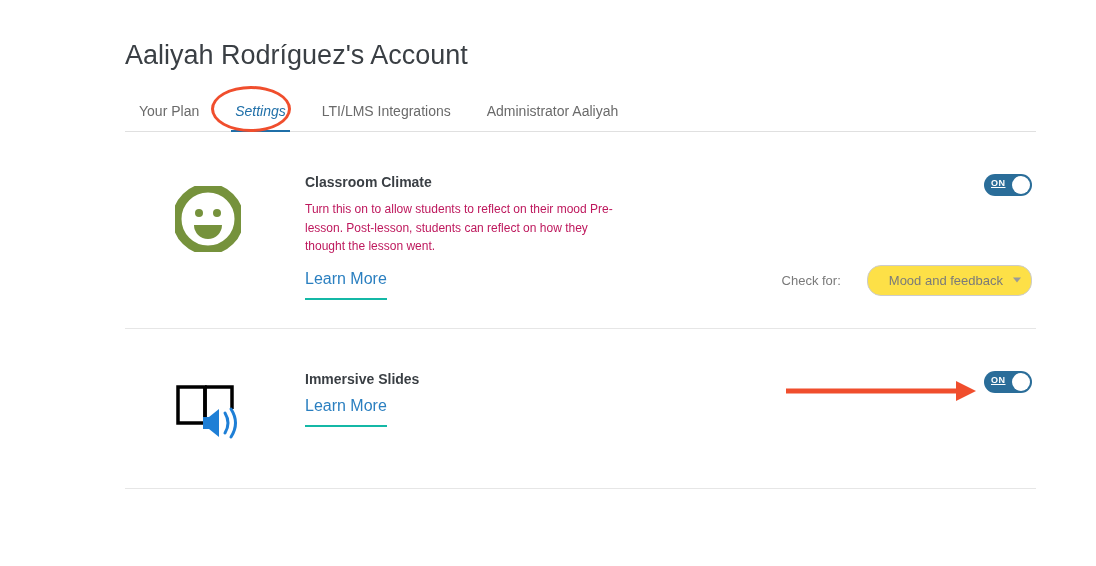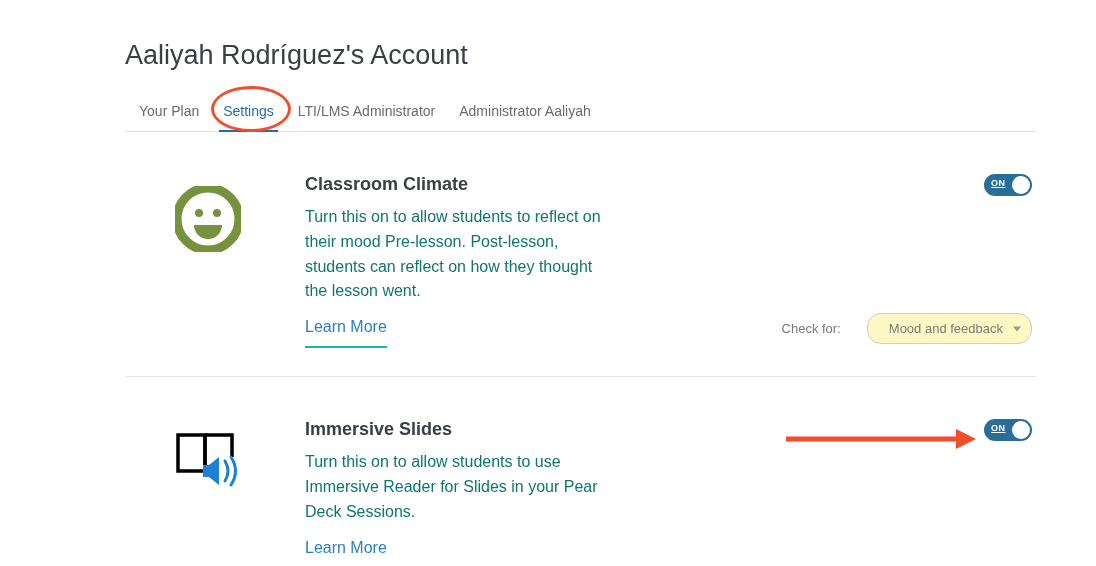--- a/index.html
+++ b/index.html
@@ -18,34 +18,35 @@
       padding: 40px 60px 0 125px;
     }
     .page-title {
       font-size: 27px;
       font-weight: 400;
       color: #3a3f44;
       margin-bottom: 22px;
     }
     .tabs {
       display: flex;
-      gap: 16px;
+      gap: 28px;
       border-bottom: 1px solid #e0e0e0;
       position: relative;
       padding-left: 10px;
     }
     .tab {
       padding: 10px 4px 12px 4px;
       font-size: 14px;
       color: #6a6a6a;
       cursor: pointer;
       position: relative;
     }
     .tab.active {
       color: #1f6fa8;
+      font-style: italic;
     }
     .tab.active::after {
       content: '';
       position: absolute;
       left: 0;
       right: 0;
       bottom: -1px;
       height: 2px;
       background: #1f6fa8;
     }
@@ -74,28 +75,28 @@
       width: 180px;
       display: flex;
       justify-content: flex-start;
       padding-left: 50px;
       padding-top: 12px;
     }
     .setting-body {
       width: 310px;
     }
     .setting-title {
-      font-size: 18px;
+      font-size: 14px;
       font-weight: 700;
       color: #3a3f44;
       margin-bottom: 10px;
     }
     .setting-desc {
-      font-size: 16px;
-      color: #0f766e;
+      font-size: 12px;
+      color: #be185d;
       line-height: 1.55;
       margin-bottom: 14px;
     }
     .learn-more {
       display: inline-block;
       color: #2a7fc0;
       font-size: 16px;
       padding-bottom: 10px;
       border-bottom: 2px solid #14b8a6;
       cursor: pointer;
@@ -144,21 +145,21 @@
     .check-for-label {
       font-size: 13px;
       color: #7a7a7a;
     }
     .dropdown {
       border: 1px solid #ccc;
       border-radius: 14px;
       padding: 7px 28px 7px 21px;
       font-size: 13px;
       color: #7a7a7a;
-      background: #fef9c3;
+      background: #fde047;
       cursor: pointer;
       position: relative;
     }
     .dropdown::after {
       content: '';
       position: absolute;
       right: 10px;
       top: 50%;
       transform: translateY(-50%);
       border-left: 4px solid transparent;
@@ -184,21 +185,21 @@
   </style>
 </head>
 <body>
 
 <div class="container">
   <h1 class="page-title">Aaliyah Rodríguez's Account</h1>
 
   <div class="tabs">
     <div class="tab">Your Plan</div>
     <div class="tab active">Settings</div>
-    <div class="tab">LTI/LMS Administrator</div>
+    <div class="tab">LTI/LMS Integrations</div>
     <div class="tab">Administrator Aaliyah</div>
     <div class="circle-annotation"></div>
   </div>
 
   <div class="settings-section">
 
     <div class="setting-row">
       <div class="setting-icon-col">
         <svg class="smiley-icon" viewBox="0 0 66 66">
           <circle cx="33" cy="33" r="31" fill="none" stroke="#76923c" stroke-width="9"></circle>
@@ -233,21 +234,20 @@
           <line x1="30" y1="4" x2="30" y2="40" stroke="#000" stroke-width="3.5"></line>
 
           <path d="M 28 34 L 34 34 L 44 26 L 44 54 L 34 46 L 28 46 Z" fill="#1e7fd6"></path>
 
           <path d="M 50 30 Q 56 40 50 50" fill="none" stroke="#1e7fd6" stroke-width="3" stroke-linecap="round"></path>
           <path d="M 56 26 Q 65 40 56 54" fill="none" stroke="#1e7fd6" stroke-width="3" stroke-linecap="round"></path>
         </svg>
       </div>
       <div class="setting-body">
         <div class="setting-title">Immersive Slides</div>
-        <div class="setting-desc">Turn this on to allow students to use Immersive Reader for Slides in your Pear Deck Sessions.</div>
         <a class="learn-more">Learn More</a>
       </div>
       <div class="setting-right">
         <div class="toggle">
           <span class="on-label">ON</span>
           <span class="knob"></span>
         </div>
       </div>
 
       <svg class="arrow-annotation" width="190" height="28" viewBox="0 0 190 28">

